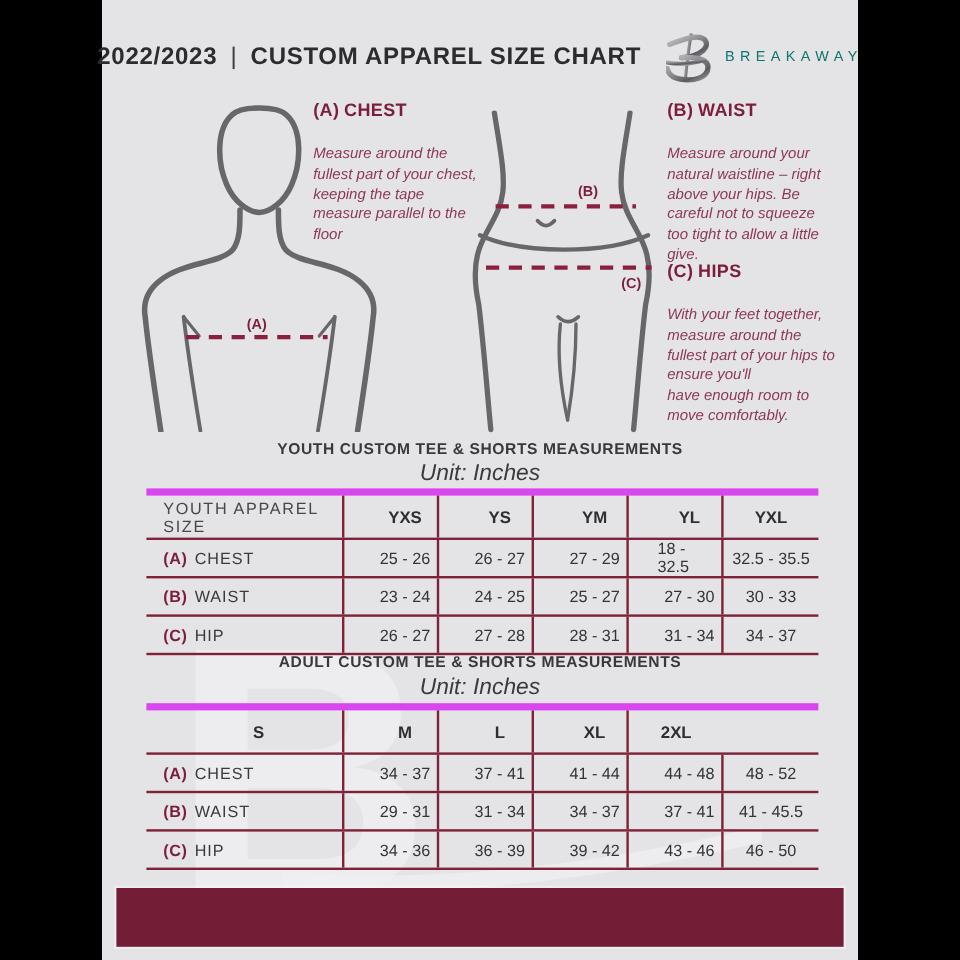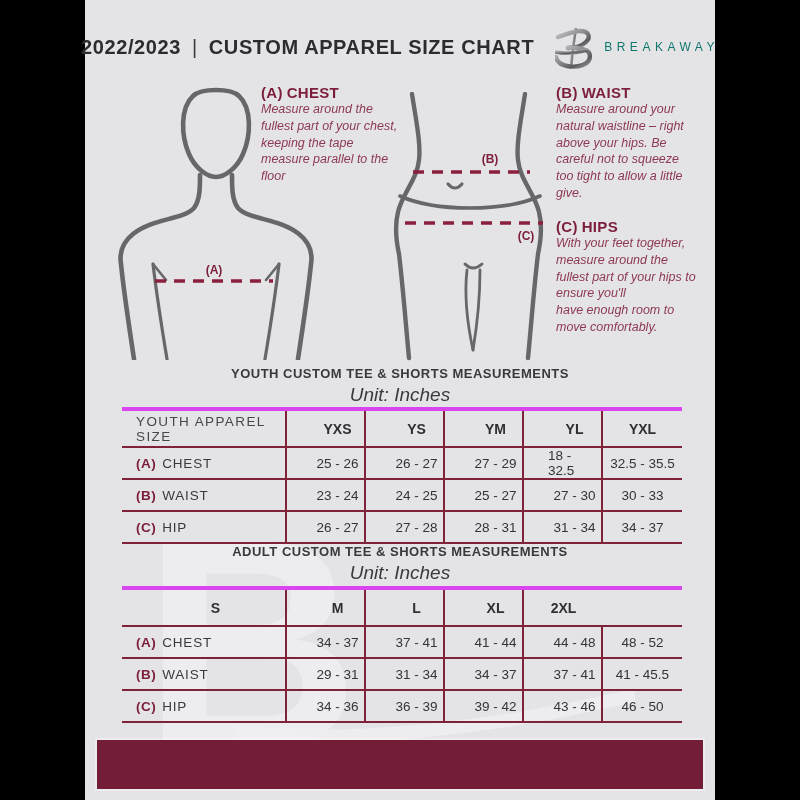--- a/index.html
+++ b/index.html
@@ -14,31 +14,31 @@
              font-size:20px;letter-spacing:0.6px;white-space:nowrap;}
   .hdr-divider{font-weight:normal;color:#3a3a3e;font-size:20px;}
   .brand-wrap{display:flex;align-items:center;gap:9px;margin-left:8px;}
   .brand-name{font-weight:normal;font-size:12px;letter-spacing:4.5px;color:#0f766e;white-space:nowrap;}
 
   
   .fig-svg{position:absolute;z-index:1;}
   .guide-block{position:absolute;z-index:2;}
   .guide-head{font-size:15px;font-weight:bold;color:#7b1d3b;letter-spacing:.3px;}
   .guide-head .gkey{margin-right:4px;}
-  .guide-text{margin-top:0;font-size:12.5px;font-style:italic;line-height:1.34;
+  .guide-text{margin-top:19px;font-size:12.5px;font-style:italic;line-height:1.34;
               color:#8d3854;white-space:pre-line;}
 
   
   .section-title{position:absolute;left:0;width:630px;text-align:center;z-index:2;}
   .section-title .t1{font-size:13px;font-weight:bold;color:#39393d;letter-spacing:.5px;}
   .section-title .t2{font-size:19px;font-style:italic;color:#3a3a3e;margin-top:3px;}
 
   
   .size-table{position:absolute;left:37px;width:560px;z-index:2;
-              border-top:4px solid #d946ef;border-bottom:2px solid #7f2239;}
+              border-top:6px solid #d946ef;border-bottom:2px solid #7f2239;}
   .t-row{display:grid;grid-template-columns:165px repeat(5,1fr);}
   .t-row:not(:last-child){border-bottom:2px solid #7f2239;}
   .t-cell{display:flex;align-items:center;justify-content:center;height:30px;
           font-size:13.5px;color:#333338;}
   .t-head .t-cell{height:35px;font-weight:bold;font-size:14px;color:#2f2f33;}
   .t-cell:not(:last-child){border-right:2px solid #7f2239;padding-left:24px;}
   .t-cell.t-lab{justify-content:flex-start;padding-left:14px;}
   .t-head .t-cell.t-lab{font-weight:normal;letter-spacing:1.4px;font-size:13.5px;color:#47474b;}
   .row-key{font-weight:bold;color:#7b1d3b;margin-right:6px;letter-spacing:.5px;}
   .row-lab{letter-spacing:.8px;color:#3a3a3e;}

